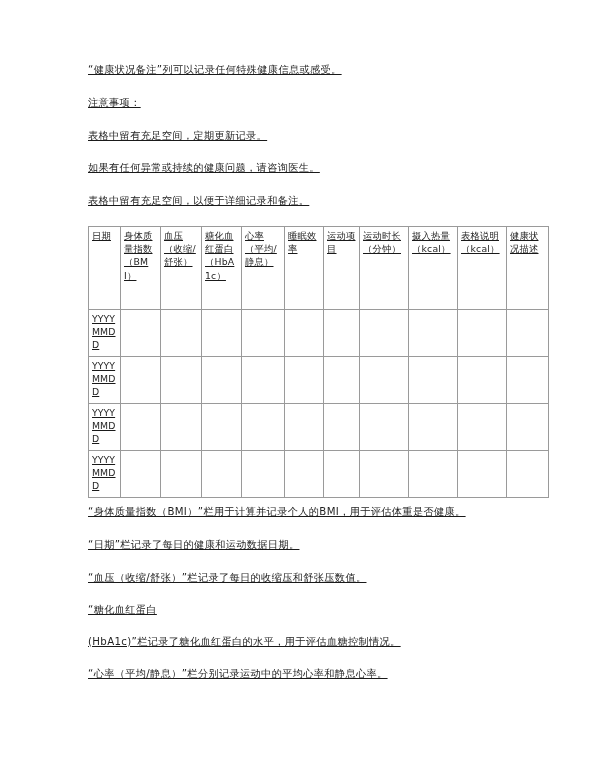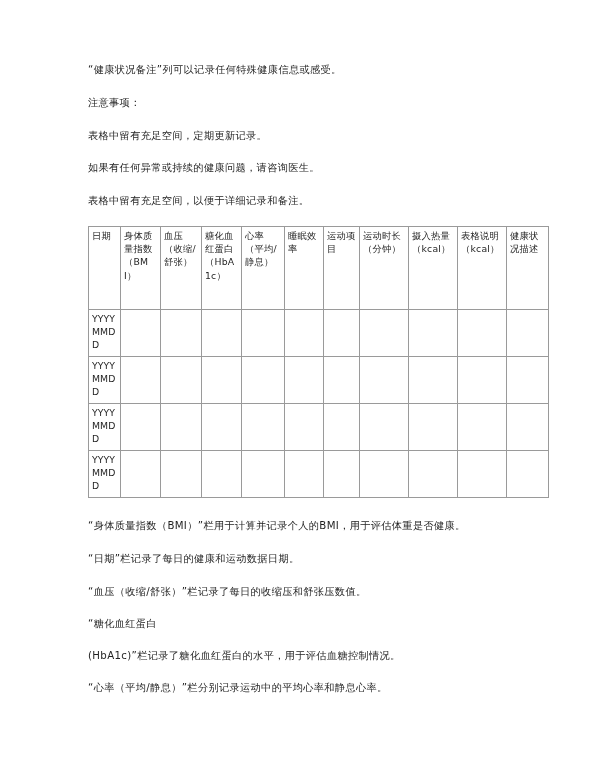--- a/index.html
+++ b/index.html
@@ -14,38 +14,39 @@
     font-family: "DejaVu Sans", "Liberation Sans", sans-serif;
     color: #1a1a1a;
     overflow: hidden;
   }
   .page {
     position: relative;
     width: 600px;
     height: 776px;
     box-sizing: border-box;
     padding: 62px 84px 0 88px;
+    text-decoration: underline;
   }
   .para {
     font-size: 10.2px;
     line-height: 1.5;
     letter-spacing: 0.35px;
     margin: 0 0 17.5px 0;
     color: #1f1f1f;
     white-space: pre-wrap;
   }
   .para-tight {
     margin-bottom: 16px;
   }
   
   .record-table {
     border-collapse: collapse;
     table-layout: fixed;
     width: 430px;
-    margin: 0 0 20px 0;
+    margin: 0 0 6px 0;
     border: 1px solid #9a9a9a;
   }
   .record-table td,
   .record-table th {
     border: 1px solid #9a9a9a;
     padding: 2px 2px 2px 3px;
     font-size: 9.3px;
     line-height: 1.42;
     font-weight: normal;
     text-align: left;

